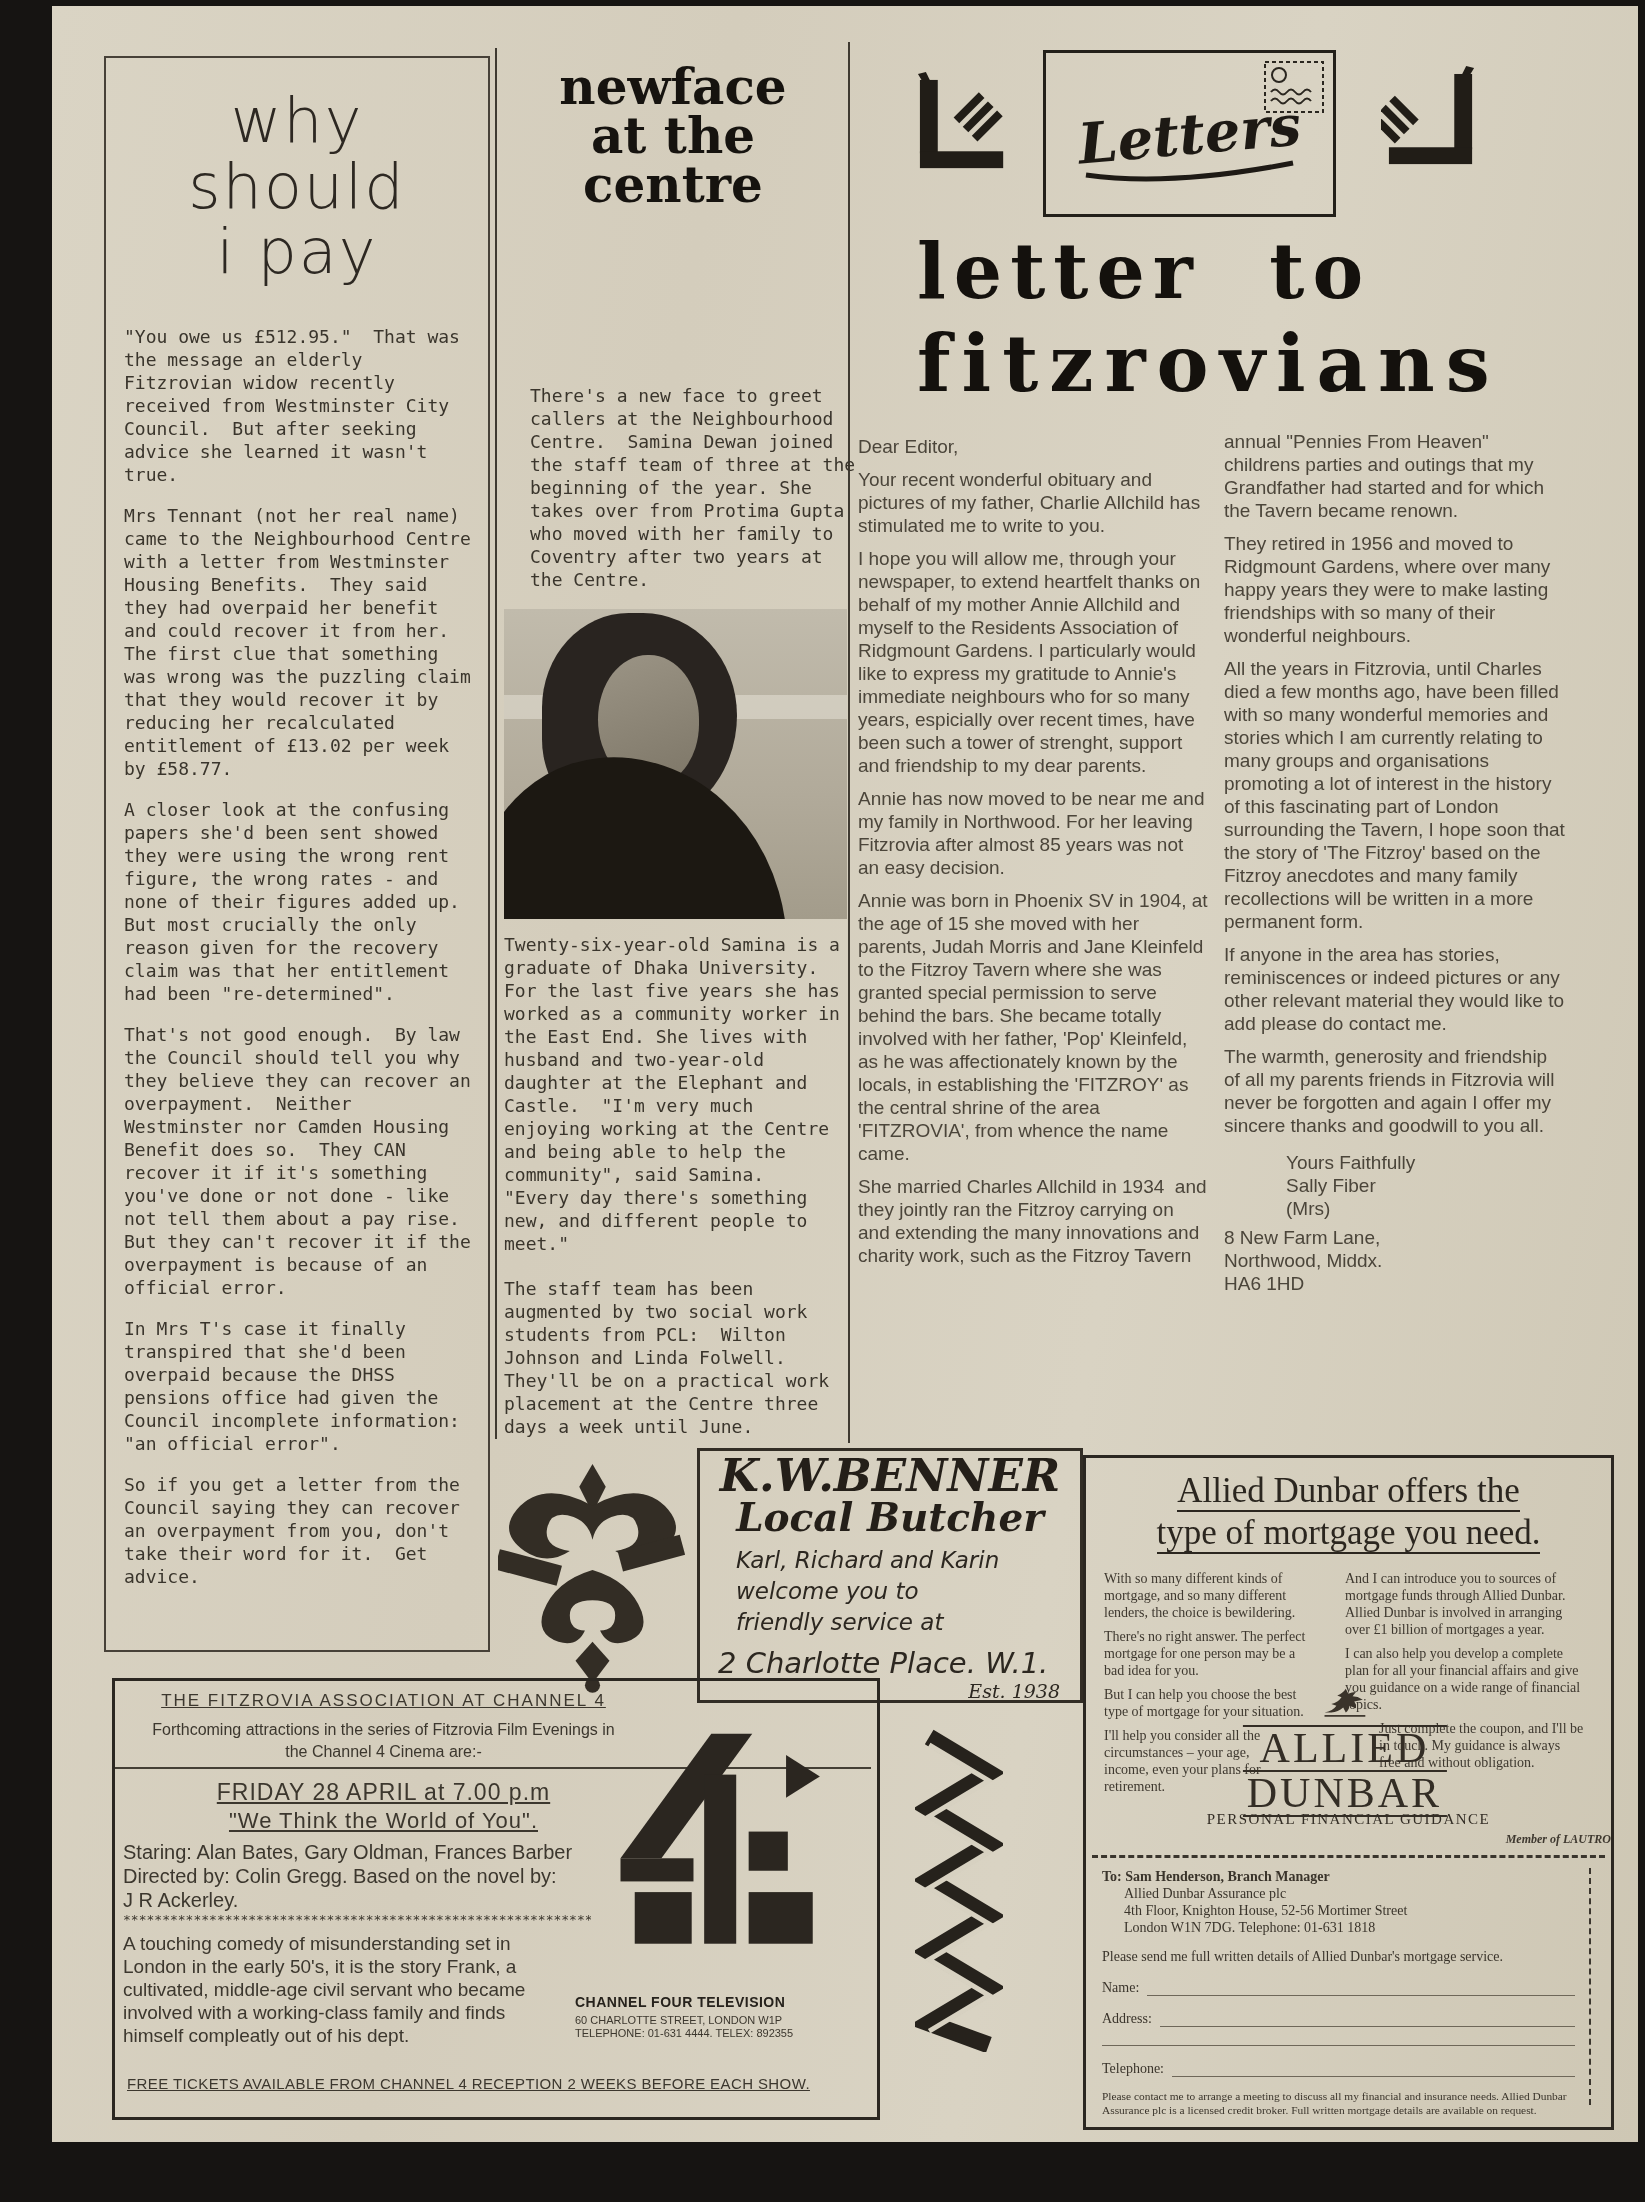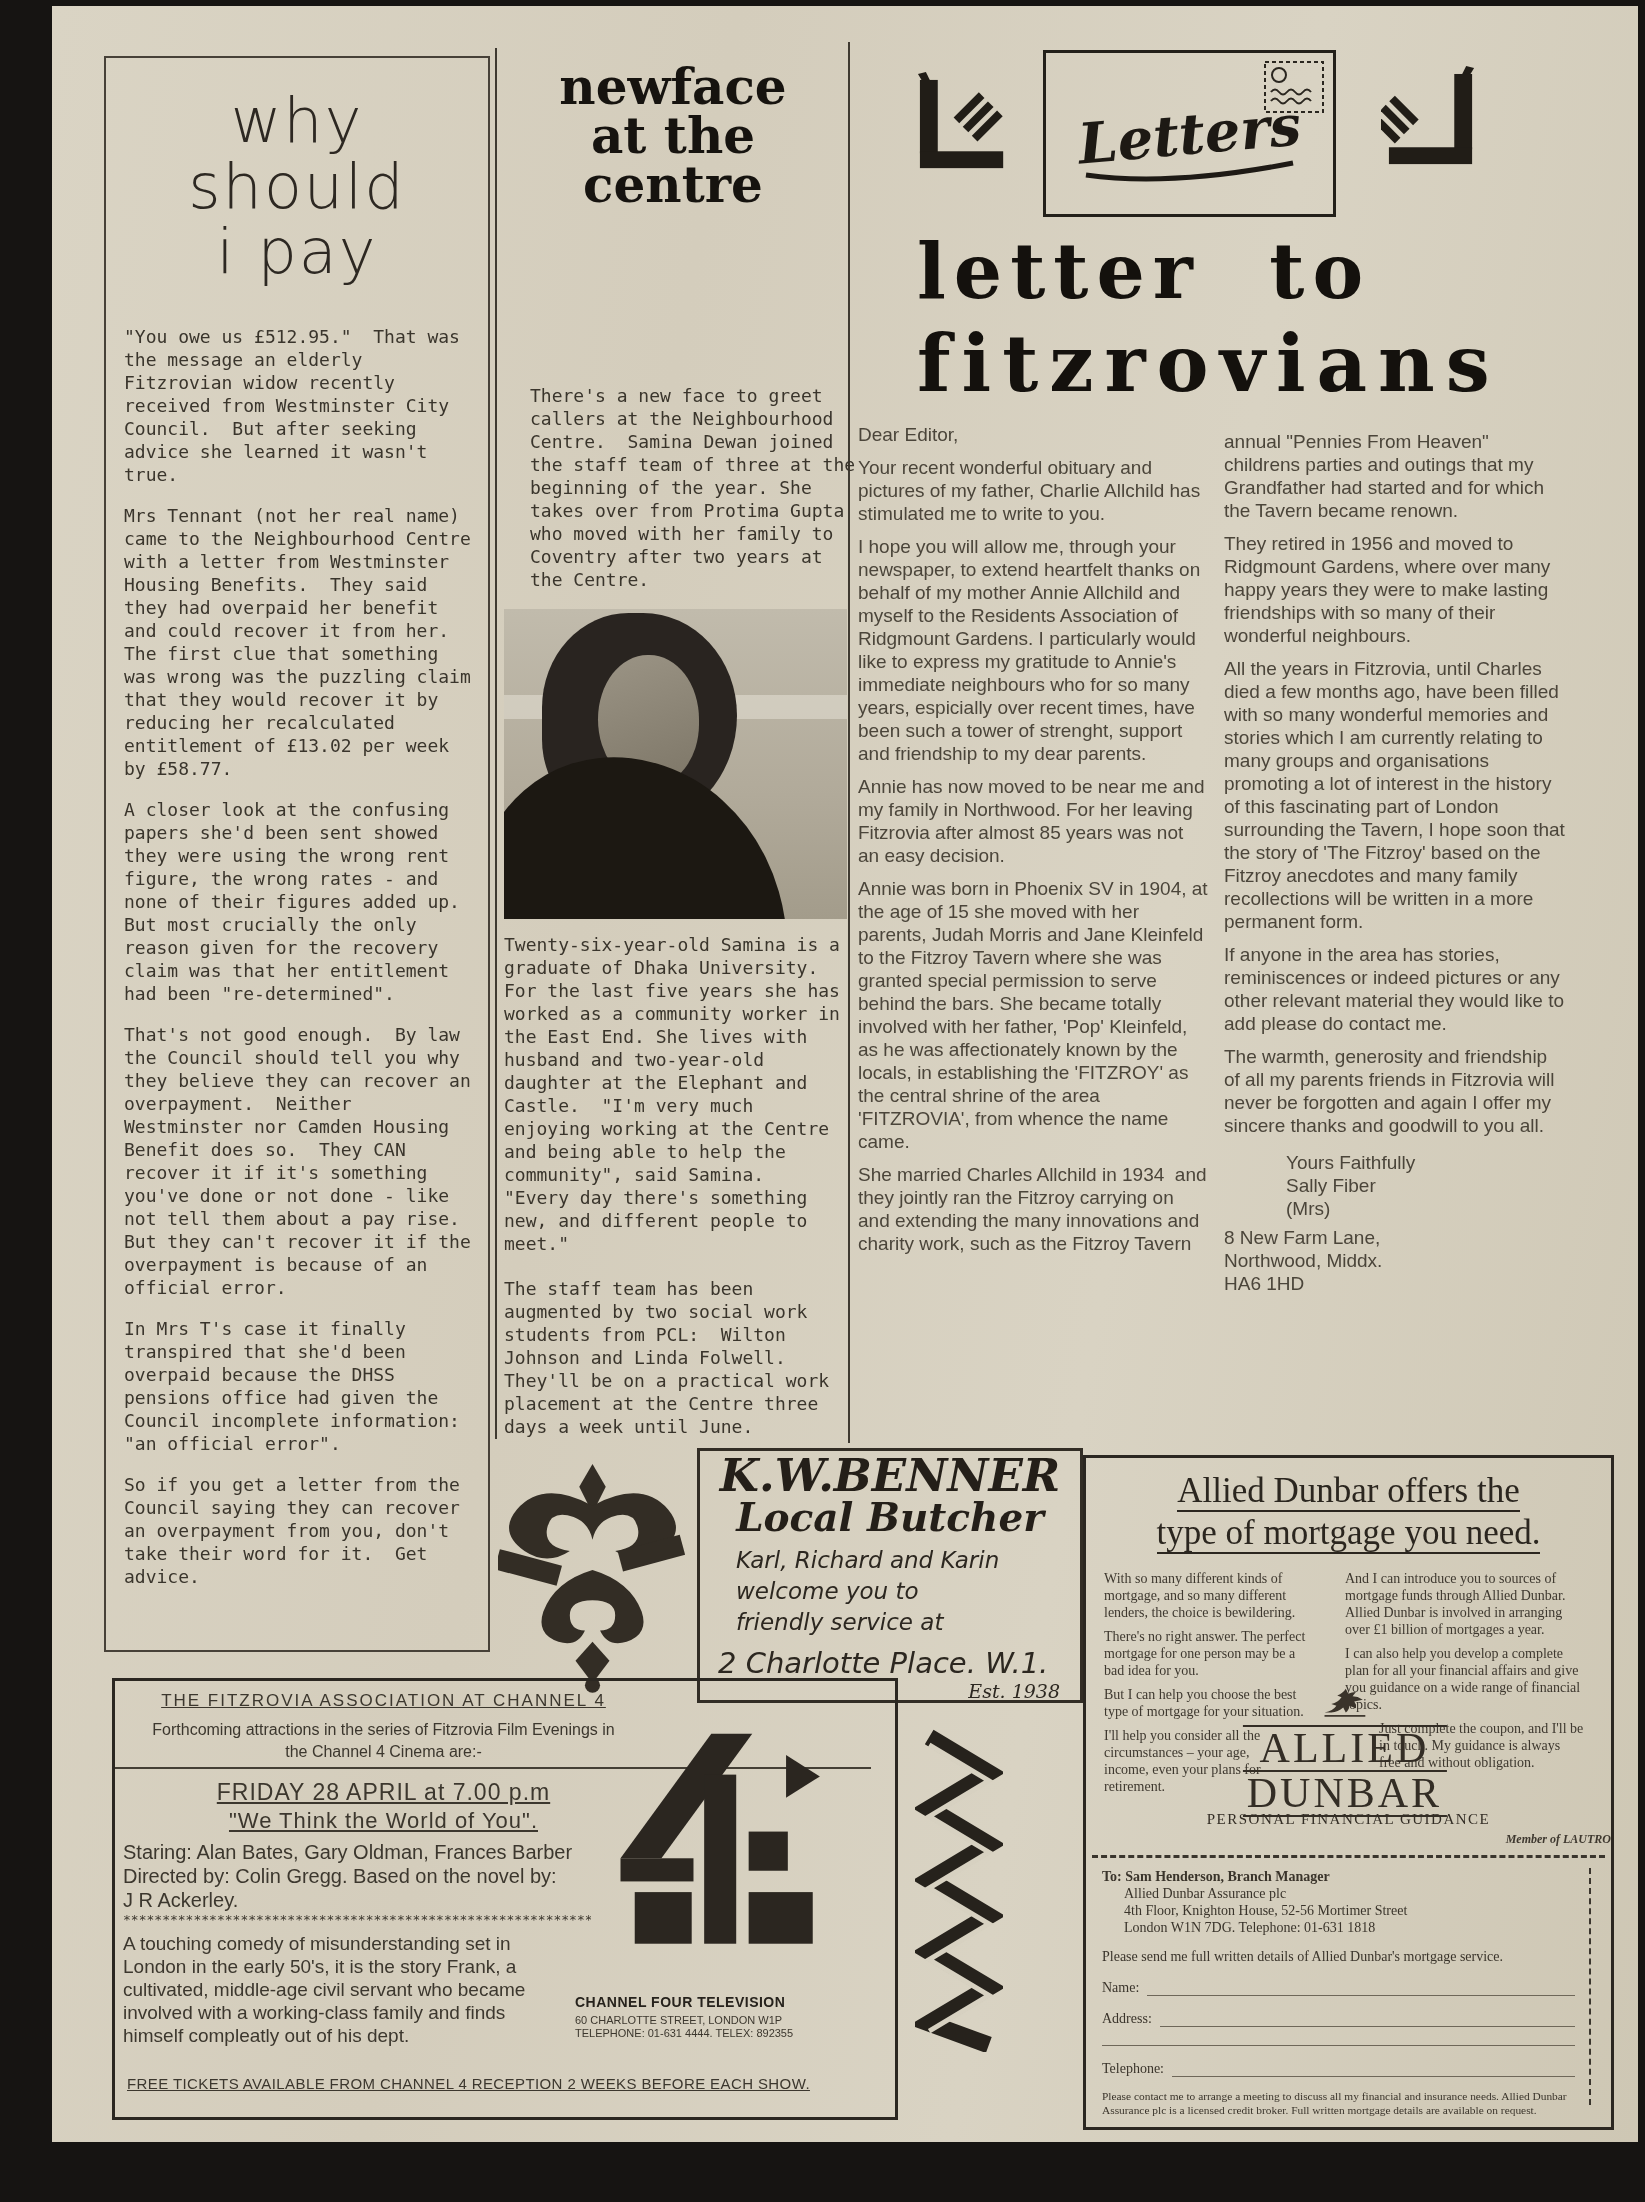--- a/index.html
+++ b/index.html
@@ -151,21 +151,21 @@
             <rect y="13" width="34" height="8"></rect>
             <rect y="26" width="34" height="8"></rect>
         </g>
       </g>
     </svg>
   </div>
 
   <div class="abs headline-big" style="left:917px;top:227px;font-size:76px;letter-spacing:8px;word-spacing:34px;">letter to</div>
   <div class="abs headline-big" style="left:917px;top:318px;font-size:78px;letter-spacing:11px;">fitzrovians</div>
 
-  <div class="abs" style="left:858px;top:423px;width:350px;">
+  <div class="abs" style="left:858px;top:435px;width:350px;">
     <p class="lt">Dear Editor,</p>
     <p class="lt">Your recent wonderful obituary and pictures of my father, Charlie Allchild has stimulated me to write to you.</p>
     <p class="lt">I hope you will allow me, through your newspaper, to extend heartfelt thanks on behalf of my mother Annie Allchild and myself to the Residents Association of Ridgmount Gardens. I particularly would like to express my gratitude to Annie's immediate neighbours who for so many years, espicially over recent times, have been such a tower of strenght, support and friendship to my dear parents.</p>
     <p class="lt">Annie has now moved to be near me and my family in Northwood. For her leaving Fitzrovia after almost 85 years was not an easy decision.</p>
     <p class="lt">Annie was born in Phoenix SV in 1904, at the age of 15 she moved with her parents, Judah Morris and Jane Kleinfeld to the Fitzroy Tavern where she was granted special permission to serve behind the bars. She became totally involved with her father, 'Pop' Kleinfeld, as he was affectionately known by the locals, in establishing the 'FITZROY' as the central shrine of the area 'FITZROVIA', from whence the name came.</p>
     <p class="lt">She married Charles Allchild in 1934  and they jointly ran the Fitzroy carrying on and extending the many innovations and charity work, such as the Fitzroy Tavern</p>
   </div>
 
   <div class="abs" style="left:1224px;top:430px;width:344px;">
     <p class="lt">annual "Pennies From Heaven" childrens parties and outings that my Grandfather had started and for which the Tavern became renown.</p>
@@ -201,21 +201,21 @@
     <div class="benner-trade">Local Butcher</div>
     <div style="margin-top:8px;">
       <div class="benner-hand">Karl, Richard and Karin</div>
       <div class="benner-hand">welcome you to</div>
       <div class="benner-hand">friendly service at</div>
     </div>
     <div class="benner-addr">2 Charlotte Place. W.1.</div>
     <div class="benner-est">Est. 1938</div>
   </div>
 
-  <div class="abs c4-box" style="left:112px;top:1678px;width:762px;height:436px;padding-left:18px;">
+  <div class="abs c4-box" style="left:112px;top:1678px;width:762px;height:436px;">
     <div class="abs c4 c4-header" style="left:0;top:10px;width:537px;">THE FITZROVIA ASSOCIATION AT CHANNEL 4</div>
     <div class="abs c4 c4-sub" style="left:0;top:38px;width:537px;">Forthcoming attractions in the series of Fitzrovia Film Evenings in</div>
     <div class="abs c4 c4-sub" style="left:0;top:60px;width:537px;">the Channel 4 Cinema are:-</div>
     <div class="abs" style="left:0;top:86px;width:756px;border-top:2px solid #443f35;"></div>
     <div class="abs c4 c4-date" style="left:0;top:98px;width:537px;">FRIDAY 28 APRIL at 7.00 p.m</div>
     <div class="abs c4 c4-film" style="left:0;top:127px;width:537px;">"We Think  the World of  You".</div>
     <div class="abs c4 c4-line" style="left:8px;top:159px;width:557px;">Staring: Alan Bates, Gary Oldman, Frances Barber</div>
     <div class="abs c4 c4-line" style="left:8px;top:183px;width:557px;">Directed by: Colin Gregg. Based on the novel by:</div>
     <div class="abs c4 c4-line" style="left:8px;top:207px;width:557px;">J R Ackerley.</div>
     <div class="abs c4 c4-stars" style="left:8px;top:231px;width:468px;overflow:hidden;white-space:nowrap;">************************************************************</div>

